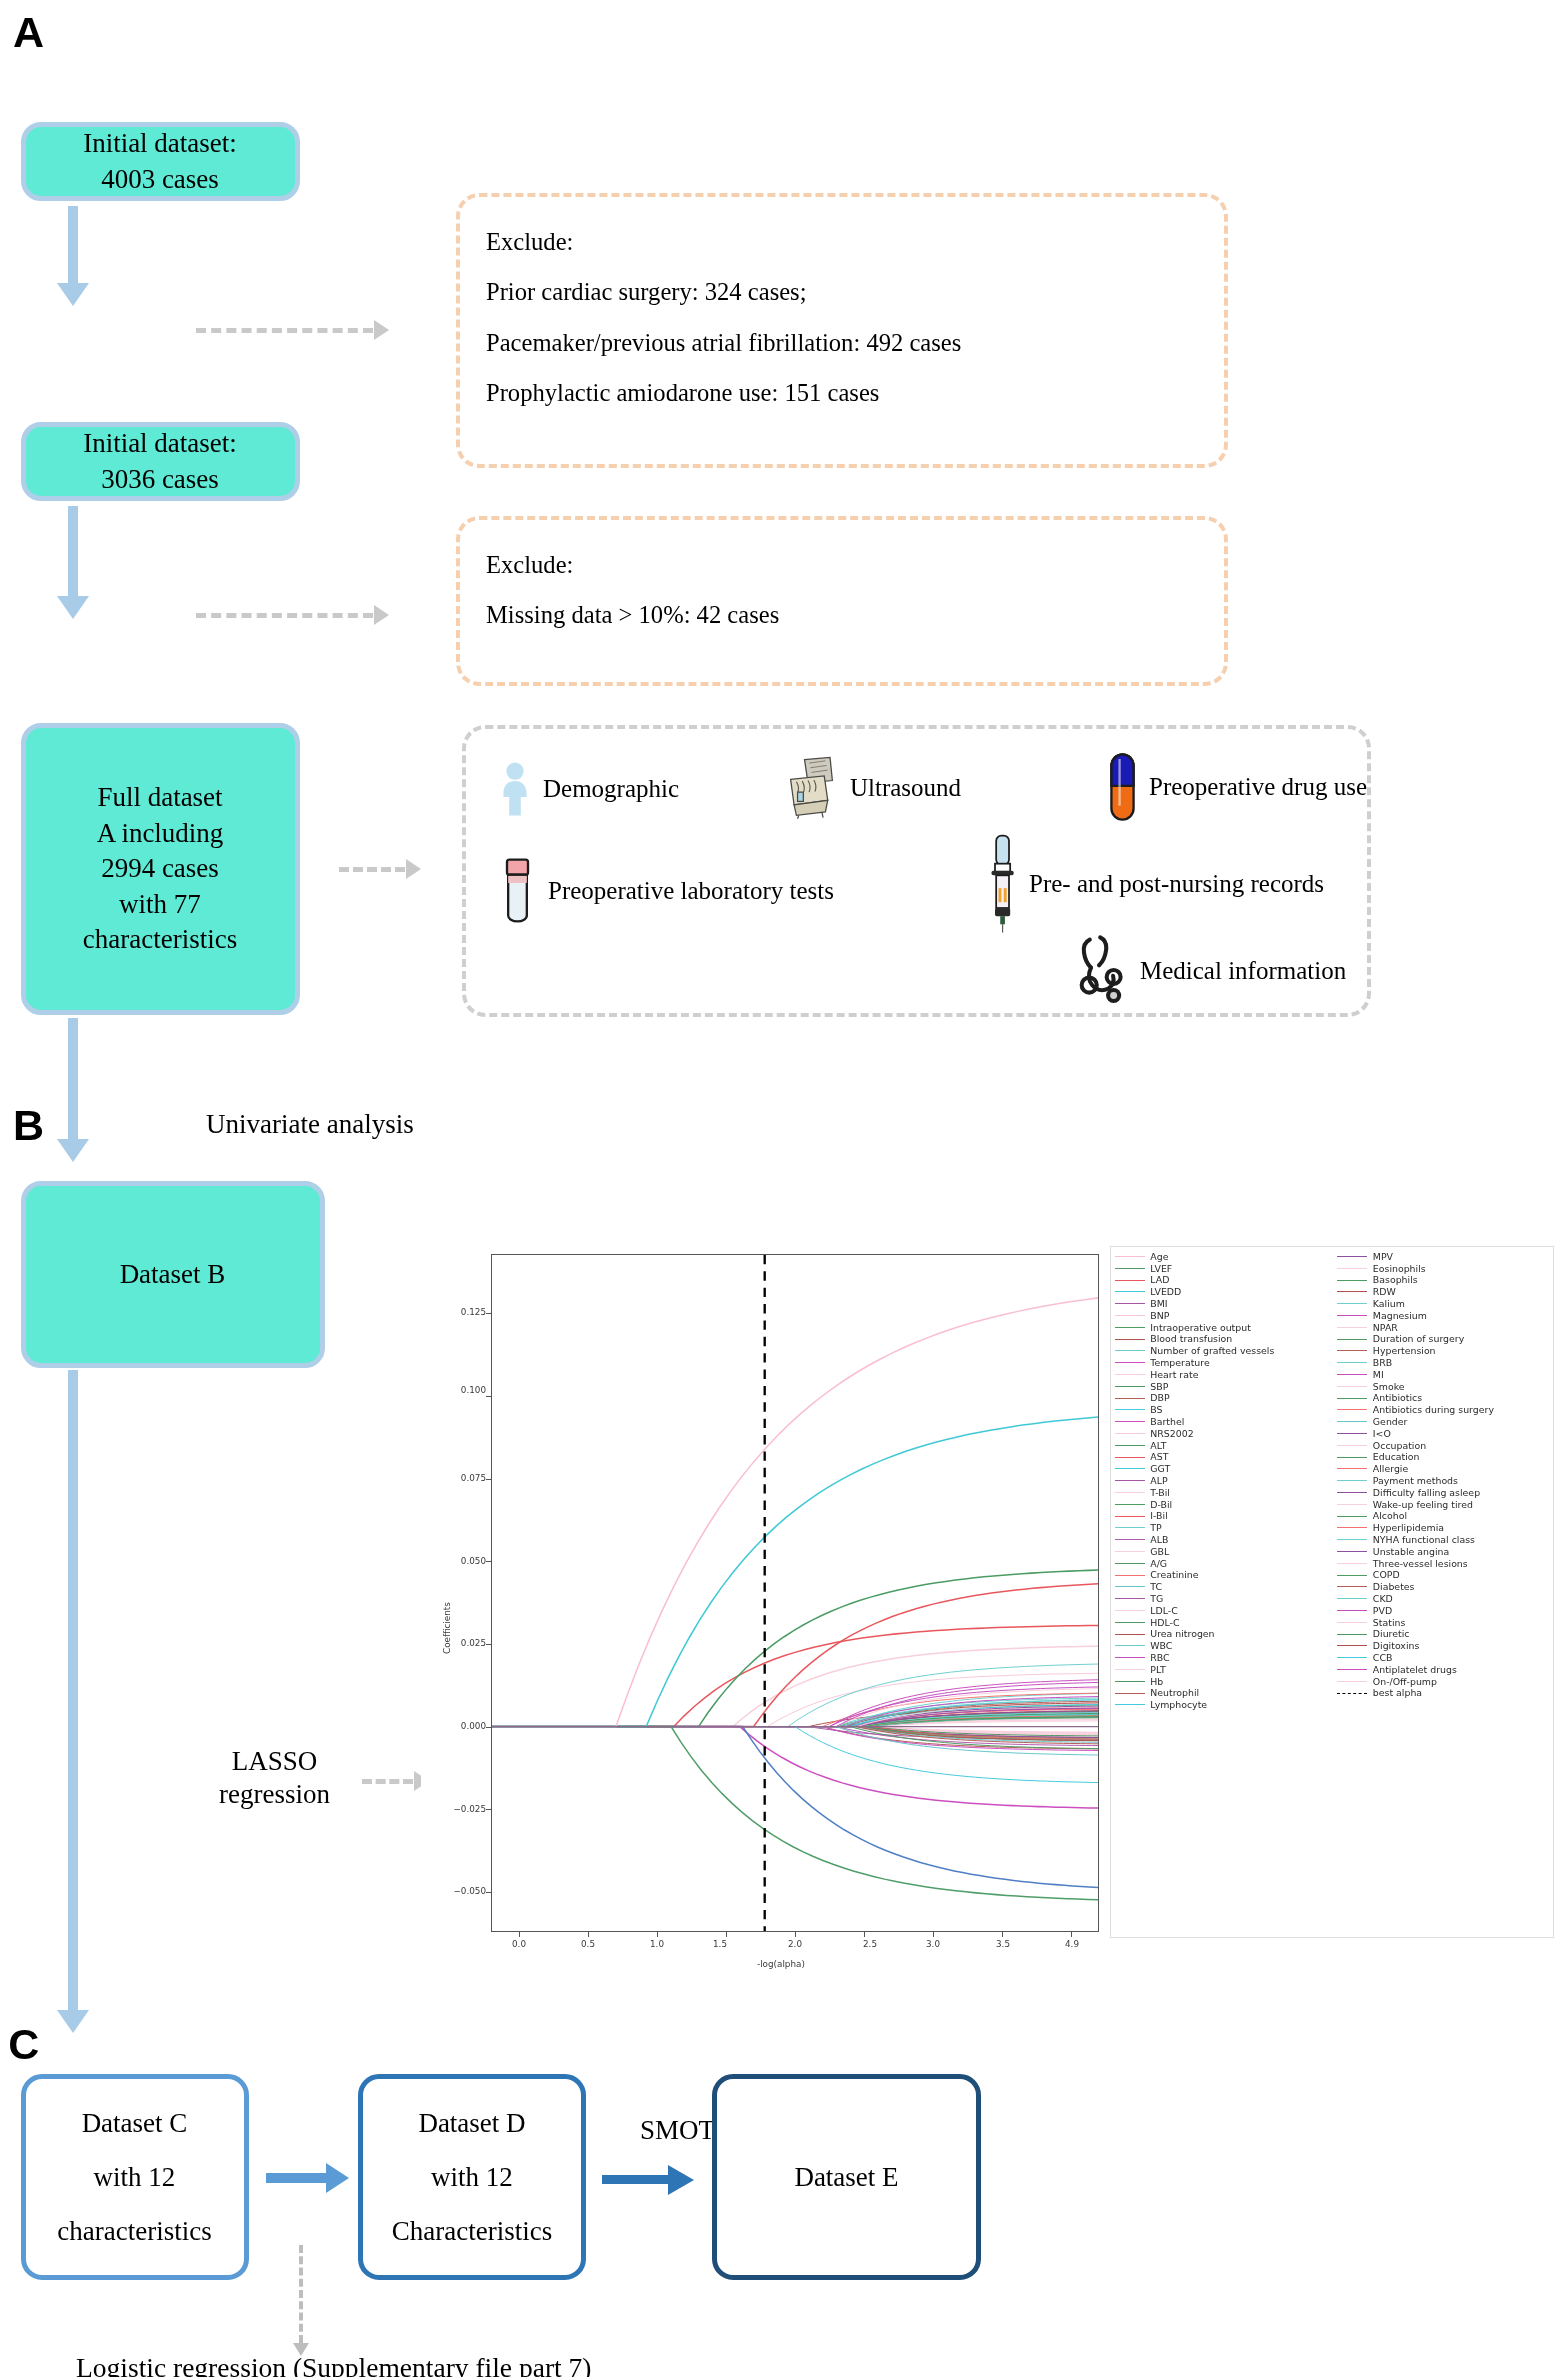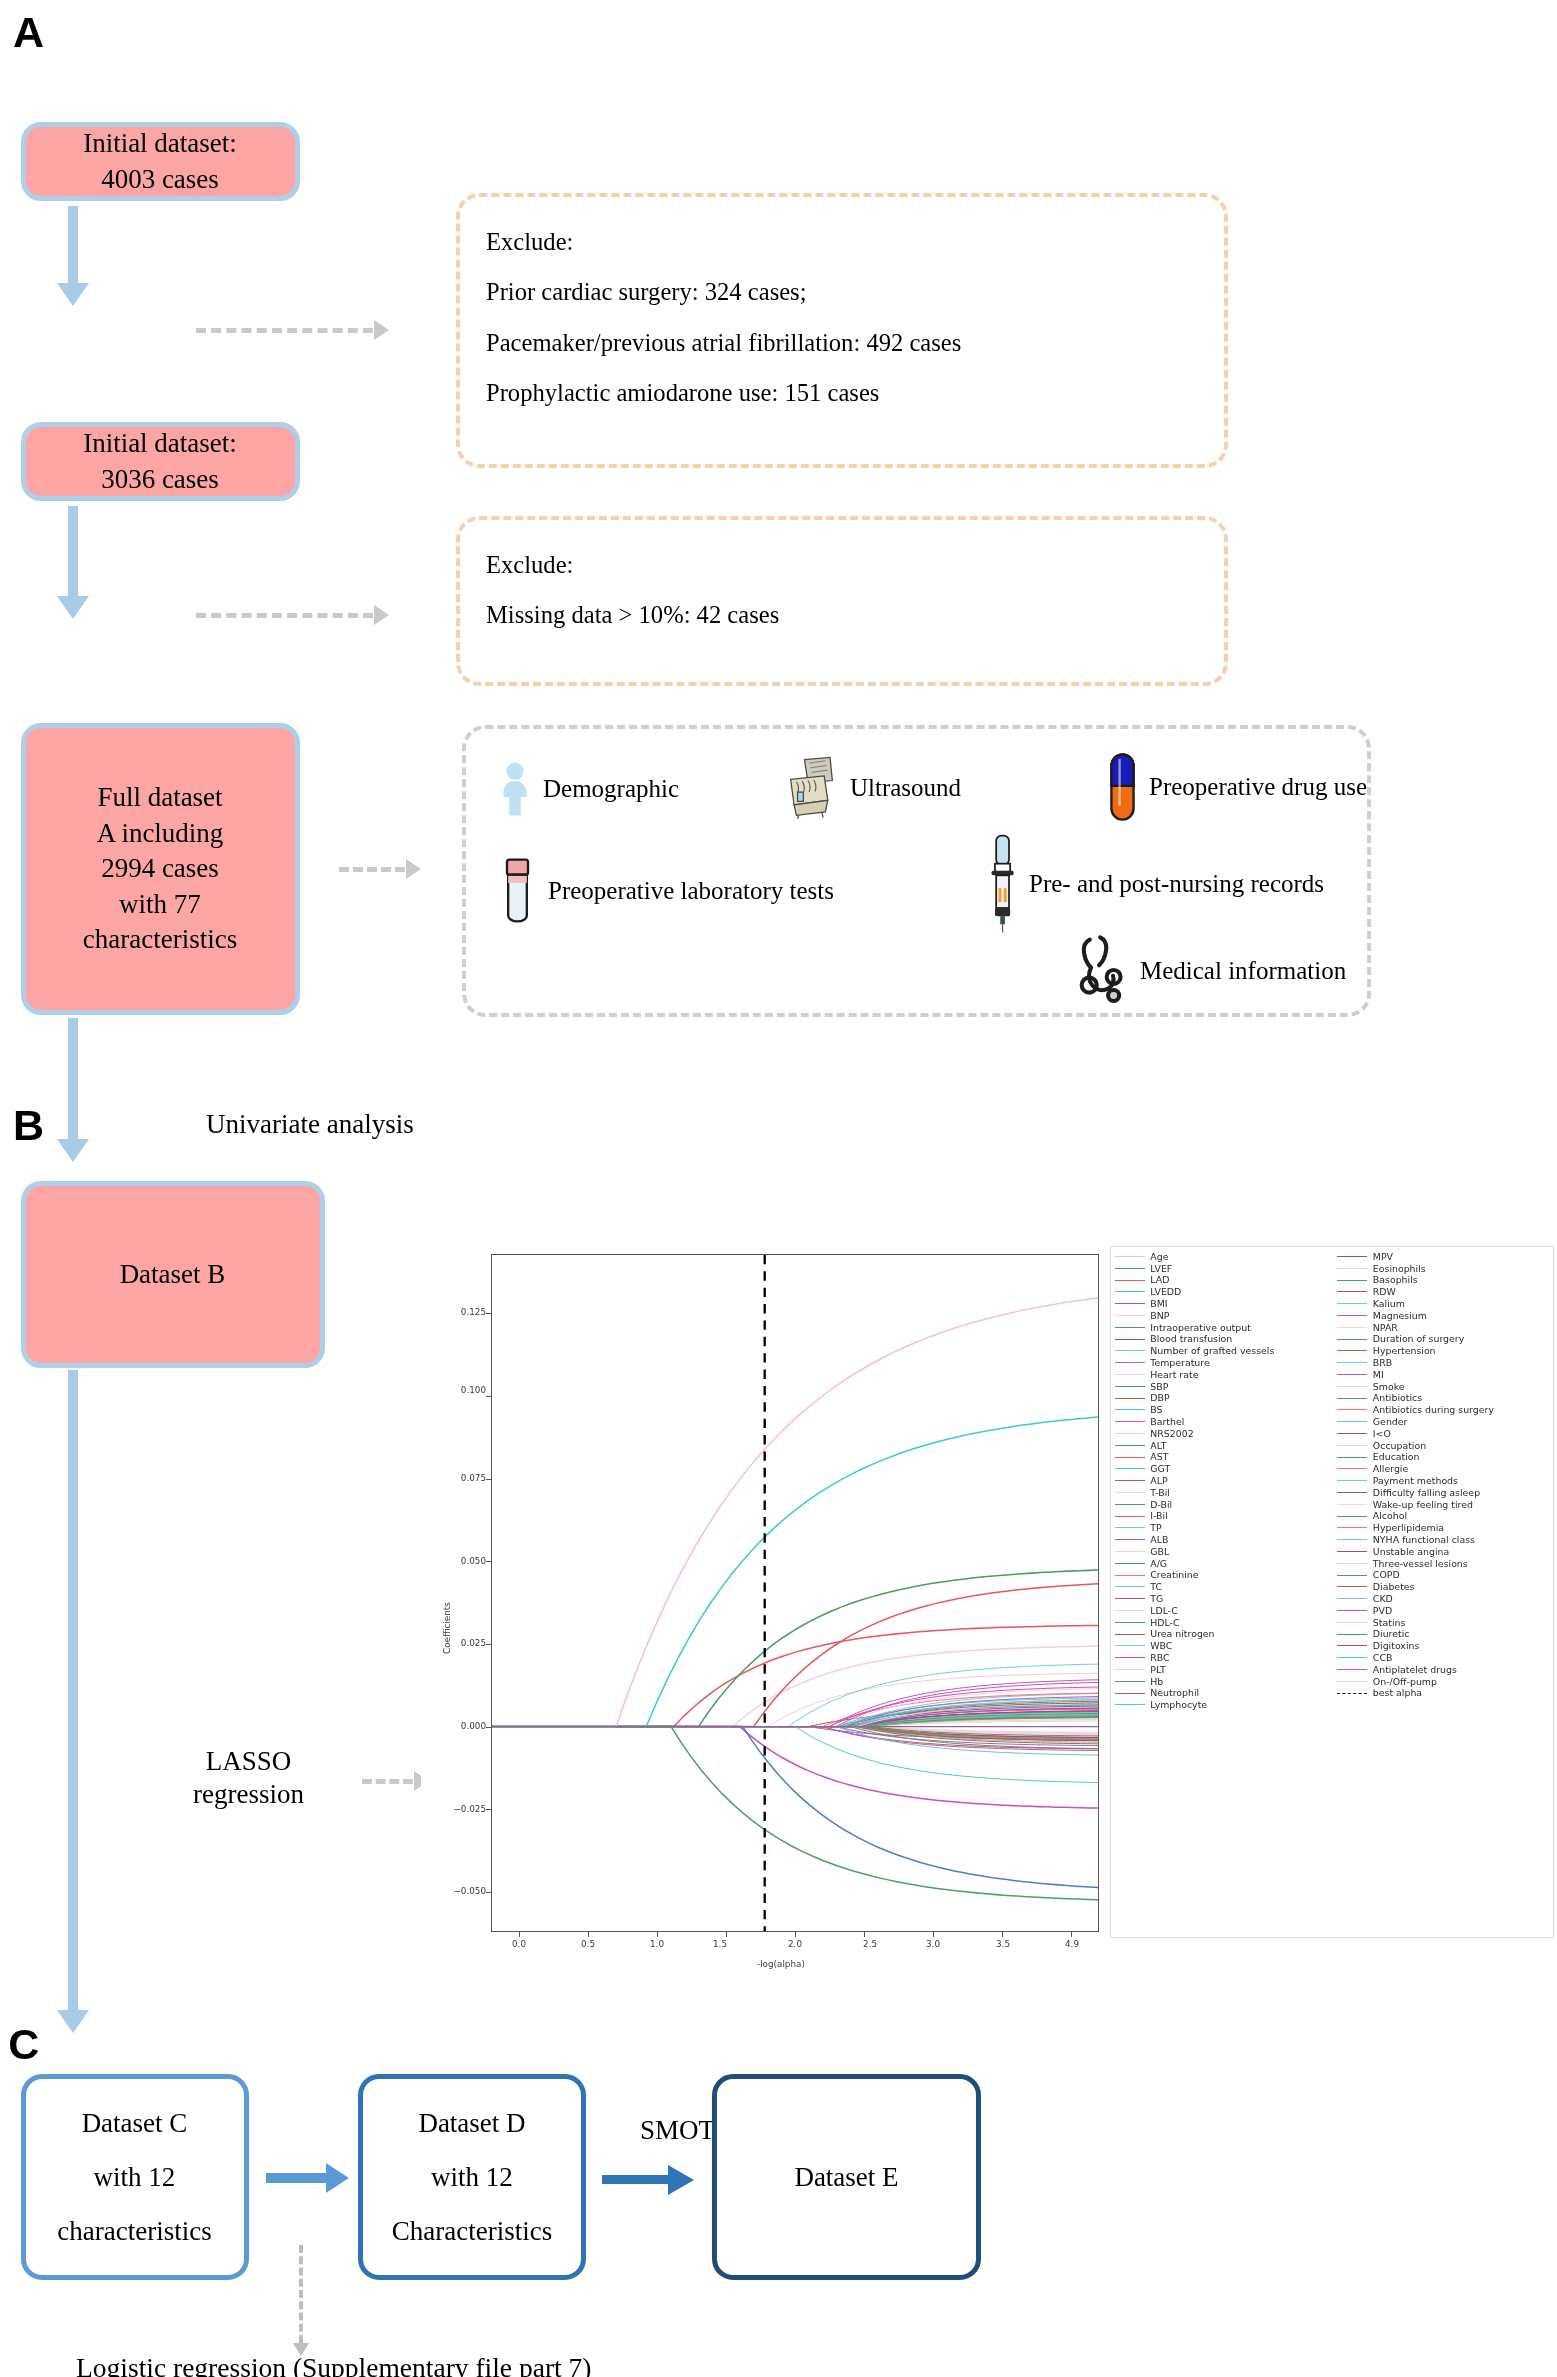--- a/index.html
+++ b/index.html
@@ -17,21 +17,21 @@
     font-weight:bold;
     font-size:43px;
     color:#000;
     line-height:1;
   }
   
   .bluebox {
     position:absolute;
     border:5.3px solid #afcfe9;
     border-radius:20px;
-    background:#fca5a5;
+    background:#5eead4;
     display:flex;
     align-items:center;
     justify-content:center;
     text-align:center;
     font-size:27px;
     line-height:1.32;
     padding:4.7px 8.2px;
   }
   .bluebox span { display:block; }
   
@@ -294,21 +294,21 @@
   <div>
     <span>Dataset B</span>
   </div>
 </div>
 
 <div class="varrow" style="left:20.5px; top:1370px; width:104px; height:664px;">
   <div class="shaft" style="height:640px;"></div>
   <div class="head" style="top:640px;"></div>
 </div>
 
-<div style="position:absolute; left:193px; top:1745px; font-size:27px; line-height:1.22; text-align:center;">
+<div style="position:absolute; left:219px; top:1745px; font-size:27px; line-height:1.22; text-align:center;">
   <div>LASSO</div>
   <div>regression</div>
 </div>
 
 <div class="dasharrow" style="left:362px; top:1771px; width:67px; height:20px;">
   <div class="dline"></div>
     <div class="dhead"></div>
 </div>
 
 <div id="lasso" style="left:421px; top:1245px; width:1134px; height:731px;">

